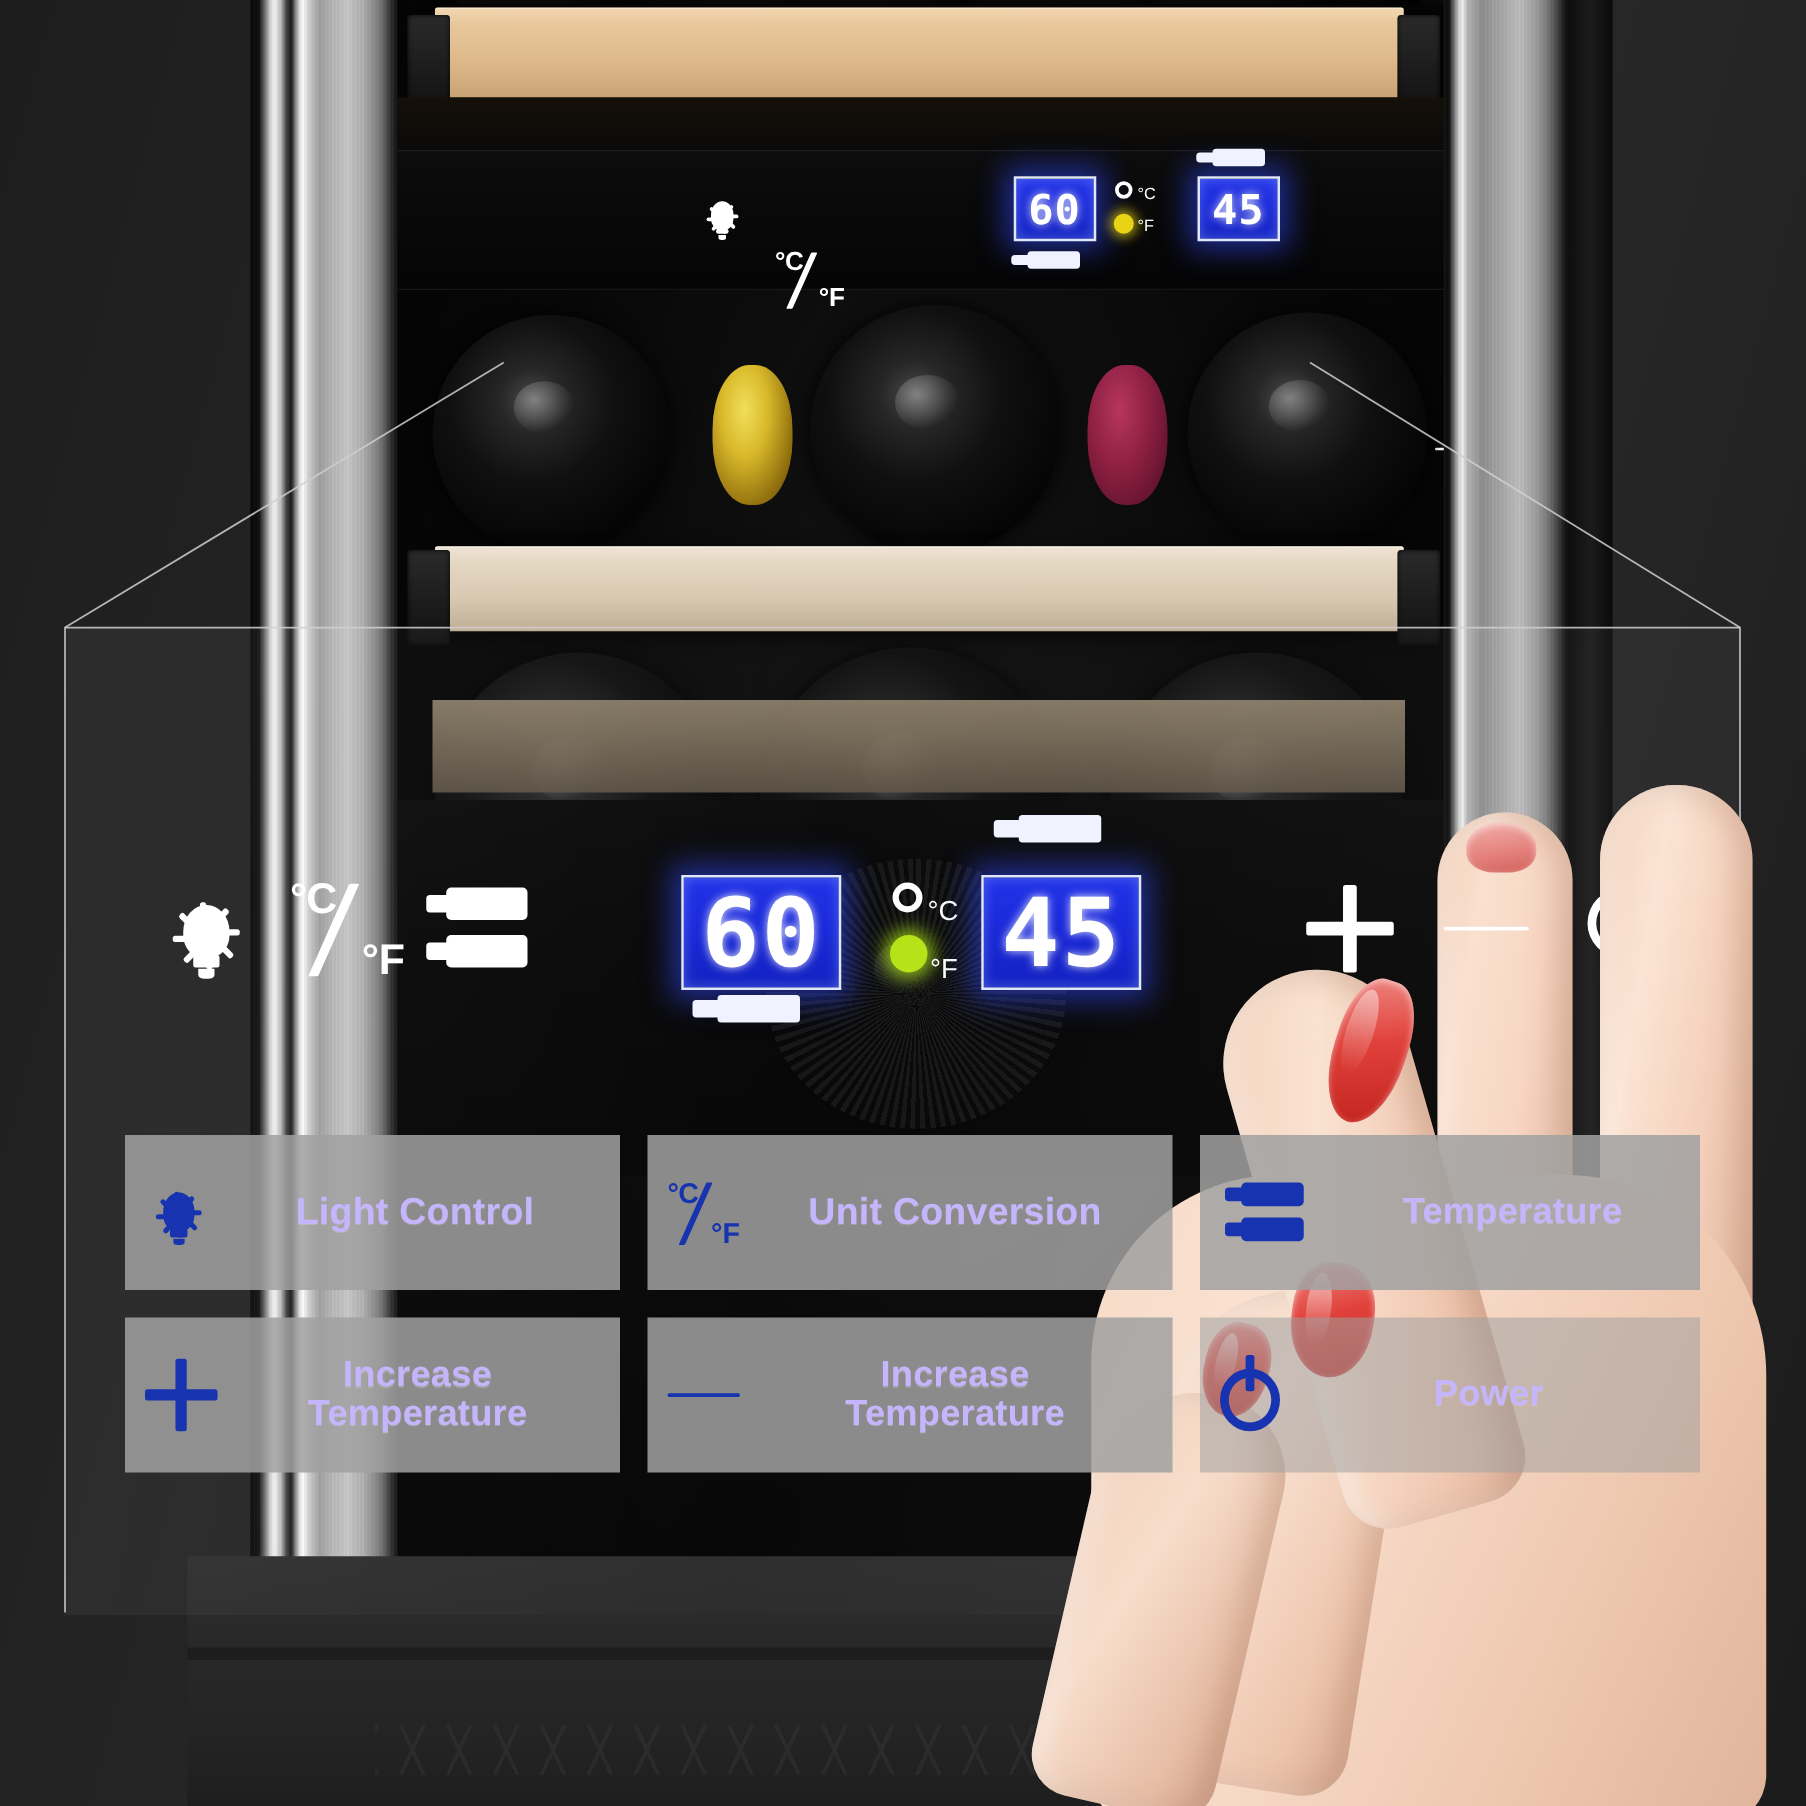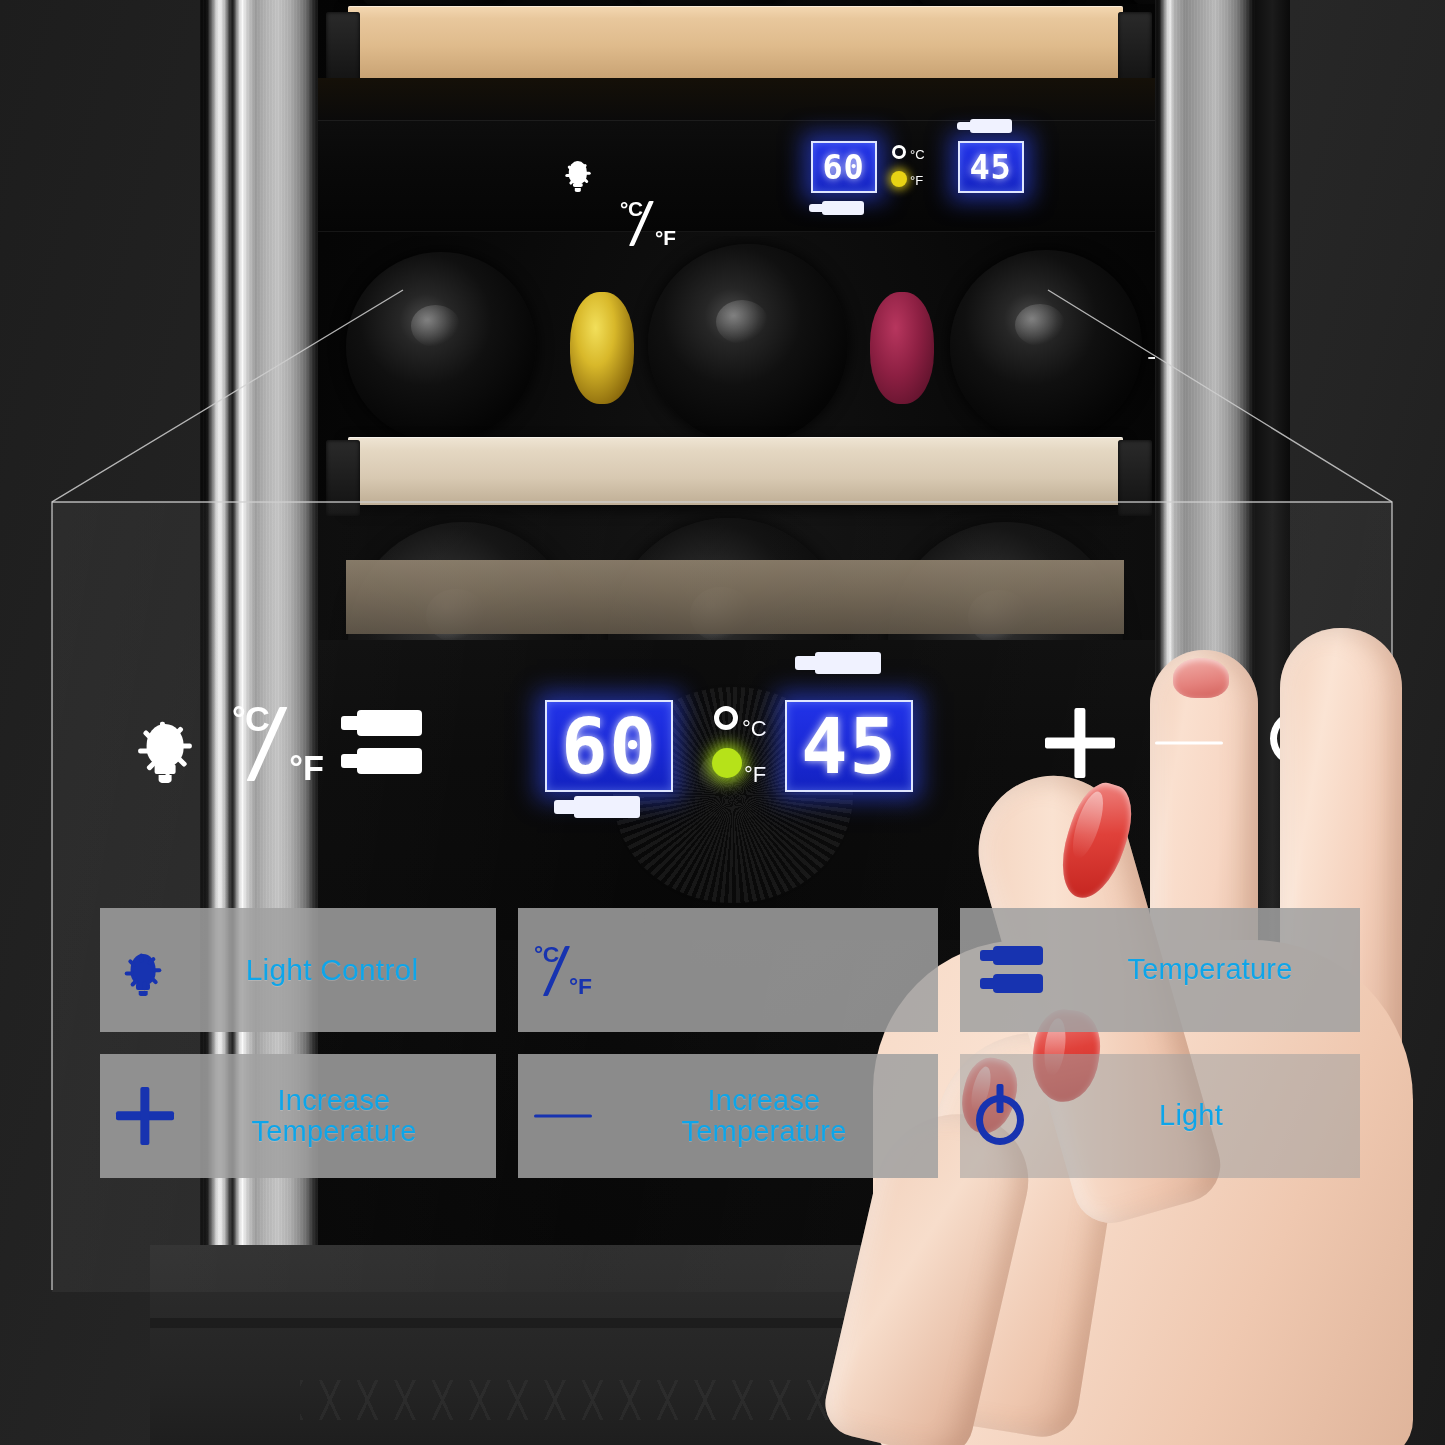--- a/index.html
+++ b/index.html
@@ -148,21 +148,21 @@
 
   .bicon{position:absolute;color:#ffffff;}
 
   
   .legend{position:absolute;left:100px;top:908px;width:1240px;height:292px;
     display:grid;grid-template-columns:396px 420px 400px;grid-template-rows:124px 124px;
     gap:22px 22px;}
   .lbox{background:rgba(161,161,161,.86);display:flex;align-items:center;gap:14px;
     padding:0 16px;box-sizing:border-box;}
   .lbox .lico{flex:0 0 auto;color:#1733b0;}
-  .ltext{color:#0ea5e9;font-weight:400;font-size:30px;line-height:1.08;
+  .ltext{color:#c4b5fd;font-weight:700;font-size:30px;line-height:1.08;
     letter-spacing:.2px;text-shadow:0 1px 0 rgba(255,255,255,.18);}
   .ltext.two{font-size:29px;}
   .center{text-align:center;width:100%;}
 
   
   .glasspane{position:absolute;pointer-events:none;
     background:linear-gradient(100deg,rgba(255,255,255,.055),rgba(255,255,255,.012) 45%,rgba(255,255,255,.05));}
 
   
   .hand{position:absolute;left:845px;top:640px;width:600px;height:805px;}
@@ -418,20 +418,21 @@
       </div>
       <div class="ltext center">Light Control</div>
     </div>
 
     <div class="lbox">
       <div class="lico cf" style="position:relative;width:58px;height:58px;font-size:44px;">
         <span class="c">°C</span>
         <span class="slash"></span>
         <span class="f">°F</span>
       </div>
+      <div class="ltext center">Unit Conversion</div>
     </div>
 
     <div class="lbox">
       <div class="lico lock" style="position:relative;width:86px;height:64px;">
         <div class="par pl"></div>
           <div class="par pr"></div>
         <div class="bt" style="left:20%;top:12%;width:58%;"></div>
         <div class="bt" style="left:20%;top:56%;width:58%;"></div>
       </div>
       <div class="center">
@@ -454,18 +455,18 @@
         <div class="ltext two">Temperature</div>
       </div>
     </div>
 
     <div class="lbox" style="background:rgba(161,161,161,.55);">
       <div class="lico pwr" style="position:relative;width:48px;height:58px;">
         <div class="ring" style="border-width:7px;"></div>
         <div class="stem" style="width:7px;height:50%;"></div>
       </div>
       <div class="center">
-        <div class="ltext two">Light</div>
+        <div class="ltext two">Power</div>
       </div>
     </div>
   </div>
 
 </div>
 
 </body></html>

